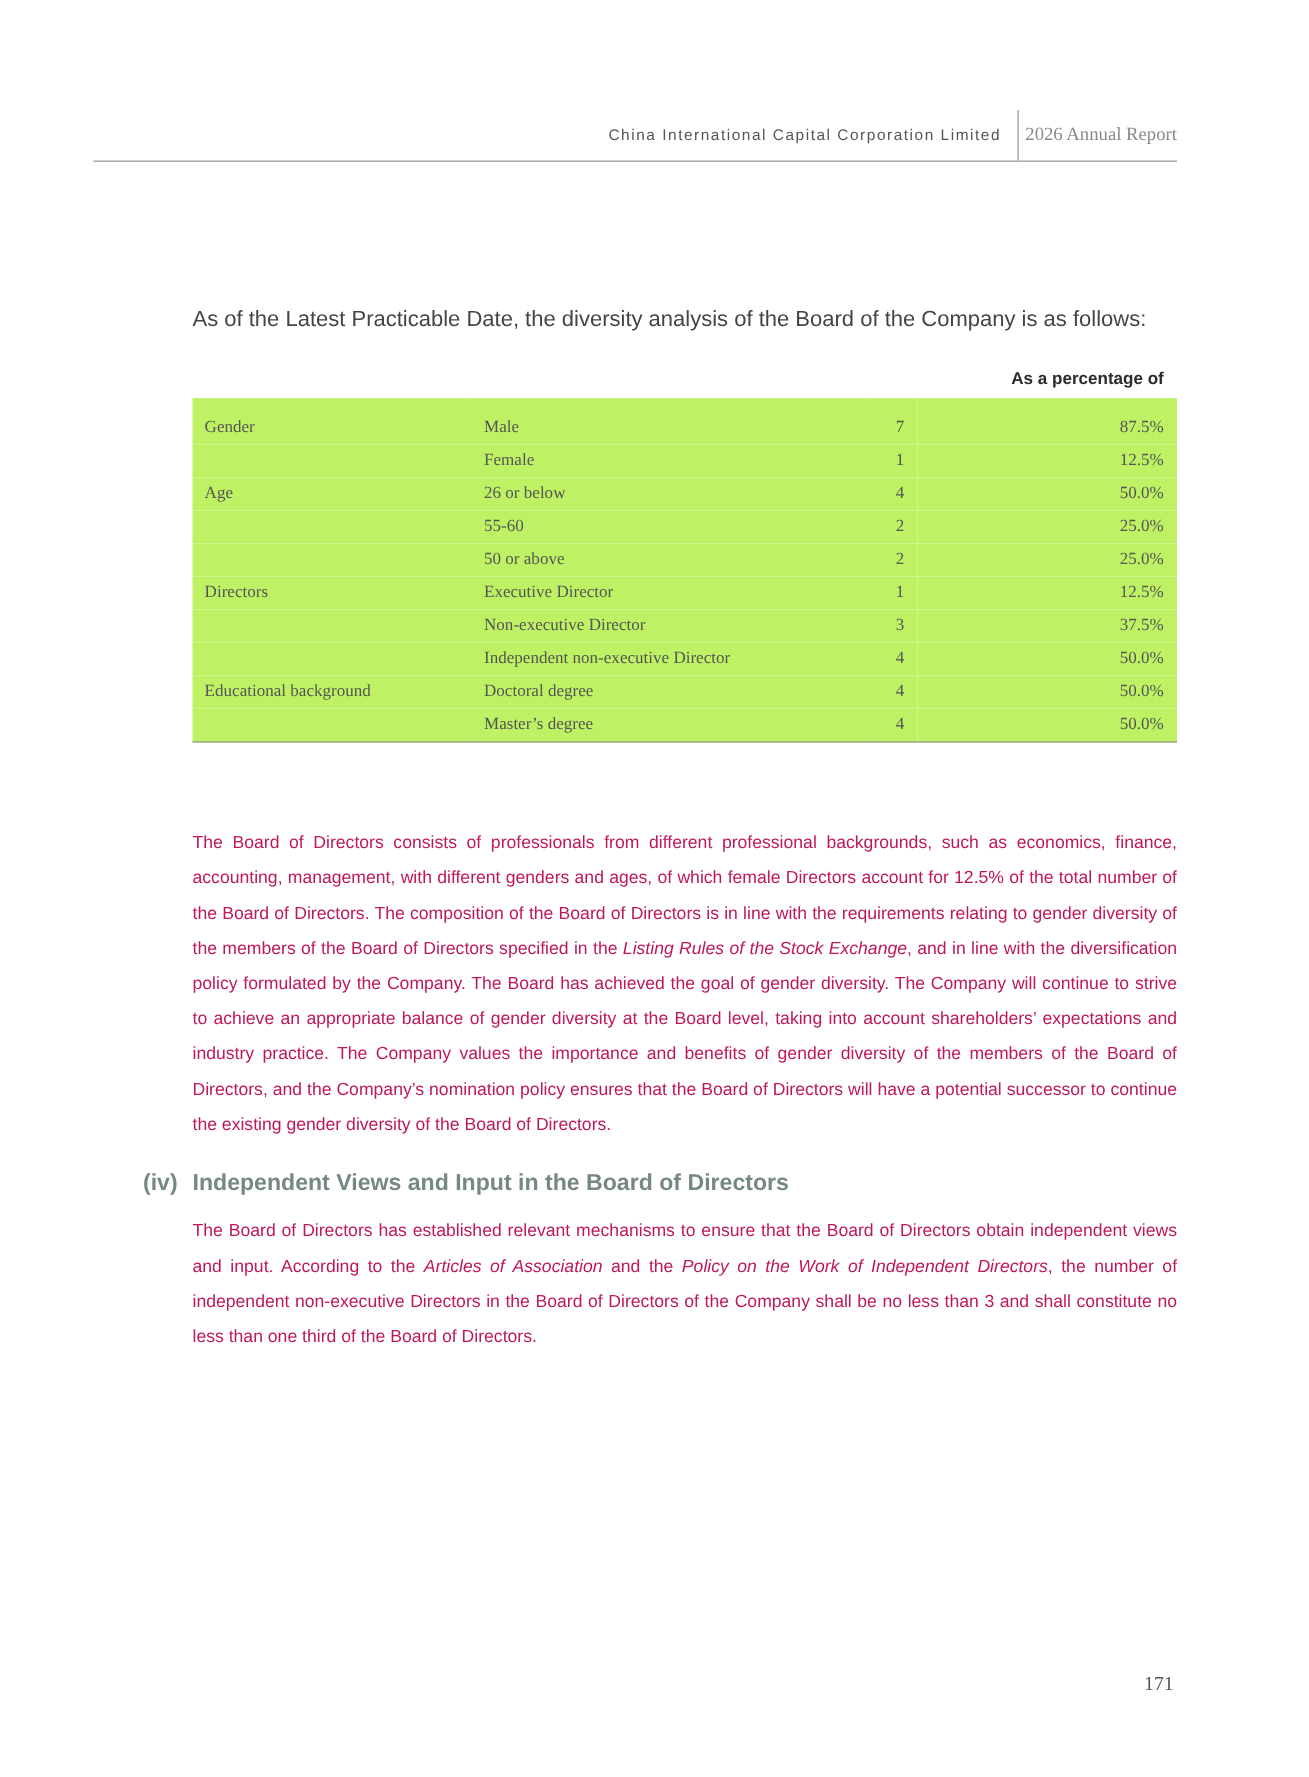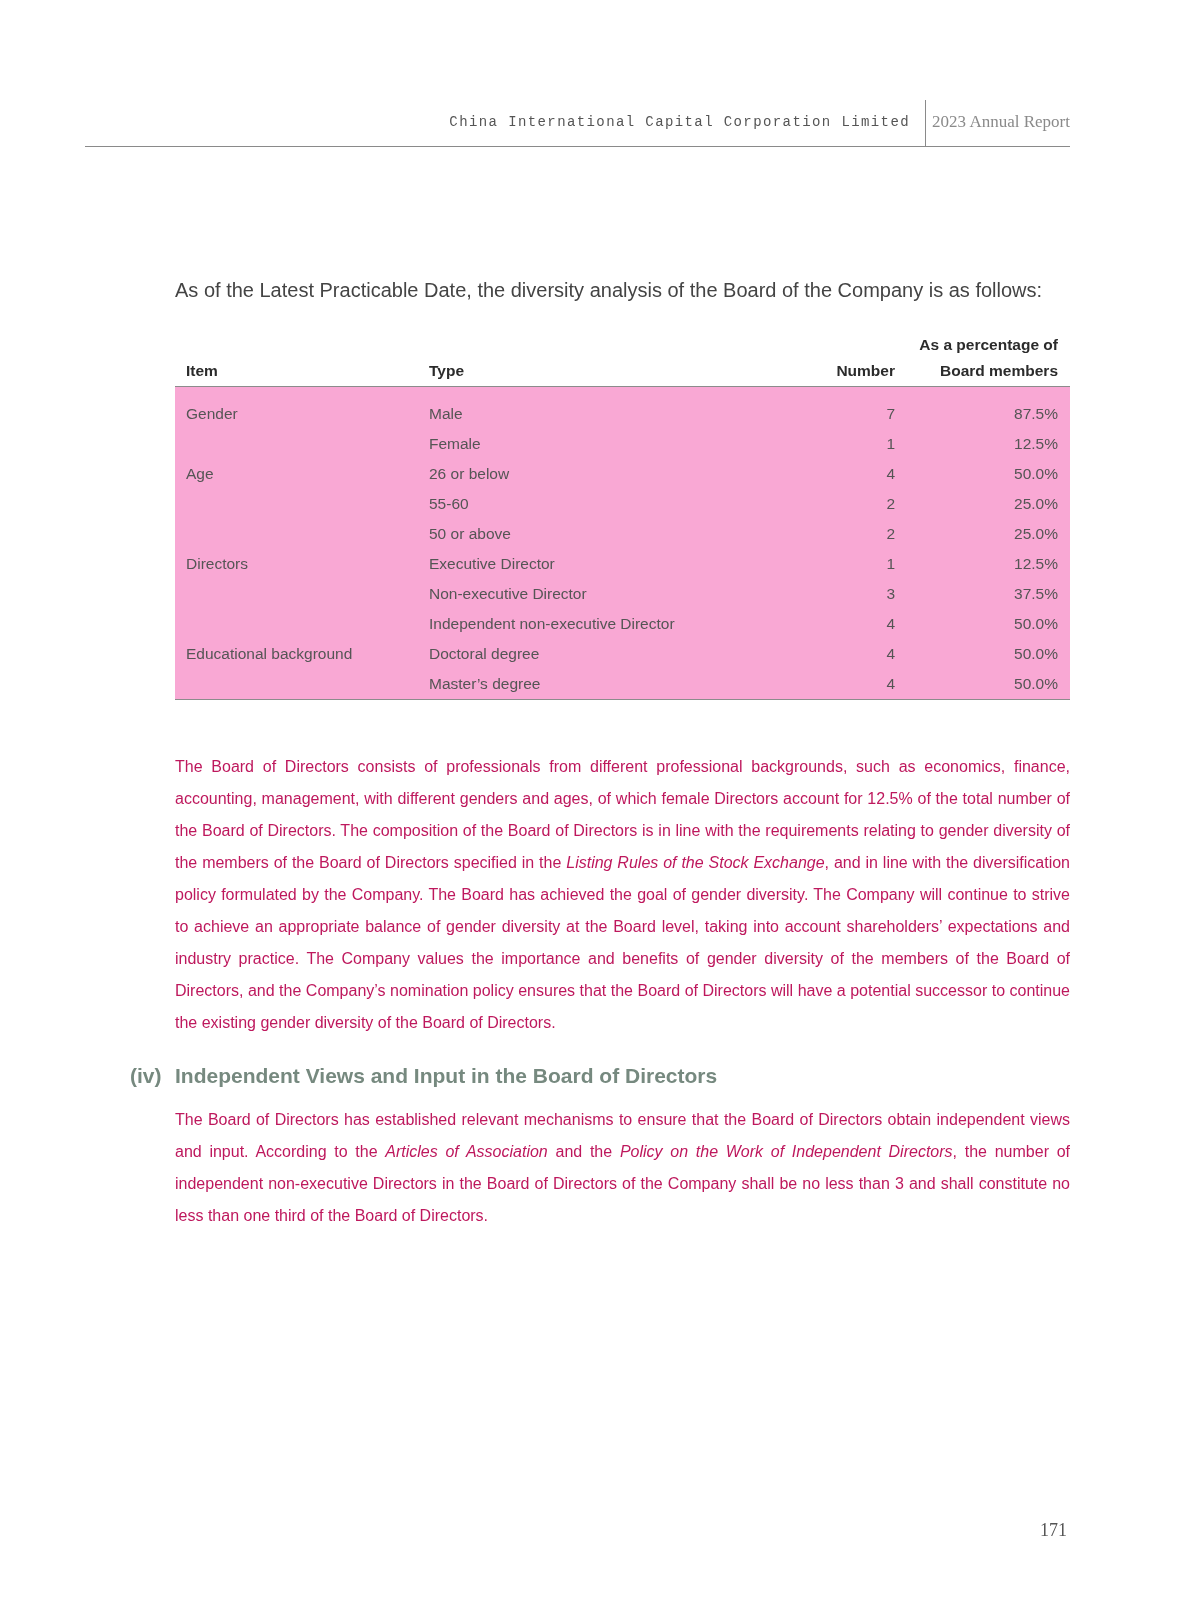--- a/index.html
+++ b/index.html
@@ -1,72 +1,66 @@
 <!DOCTYPE html>
 <html><head>
 <meta charset="utf-8">
 <style>
   html, body { margin: 0; padding: 0; background: #ffffff; }
   body { width: 1190px; height: 1615px; position: relative; overflow: hidden;
          font-family: "Liberation Sans", "DejaVu Sans", sans-serif; color: #3a3a3a; }
   .header { position: absolute; left: 85px; top: 100px; width: 985px; height: 46px;
             border-bottom: 1px solid #8a8a8a; }
   .header .company { position: absolute; right: 160px; top: 14px;
-            font-family: Liberation Mono, monospace; font-size: 14px;
+            font-family: Liberation Sans, sans-serif; font-size: 14px;
             letter-spacing: 1.4px; color: #555; }
   .header .sep { position: absolute; right: 144px; top: 0px; width: 1px; height: 46px; background: #8a8a8a; }
   .header .report { position: absolute; right: 0px; top: 12px;
             font-family: "Liberation Serif", "DejaVu Serif", serif; font-size: 17px;
             color: #8a8a8a; }
   .intro { position: absolute; left: 175px; top: 279px; font-size: 20px; color: #444; }
   table { position: absolute; left: 175px; top: 336px; width: 895px; border-collapse: collapse;
           font-size: 15.5px; }
   thead th { font-weight: bold; color: #2b2b2b; padding: 0 12px 6px 11px; vertical-align: bottom; }
   thead tr.top th { padding-bottom: 8px; }
   thead th.left { text-align: left; }
   thead th.right { text-align: right; }
   thead tr.bot th { border-bottom: 1px solid #8c8c8c; padding-bottom: 6px; }
-  tbody { background: #f9a8d4; }
+  tbody { background: #bef264; font-family: Liberation Serif, serif; }
   tbody td { padding: 0 12px 0 11px; height: 30px; color: #555; }
   tbody tr.first td { padding-top: 12px; height: 30px; }
   tbody tr.last td { border-bottom: 1px solid #8c8c8c; }
   td.num, td.pct { text-align: right; }
   .para { position: absolute; left: 175px; width: 895px; font-size: 16px; line-height: 32px;
           color: #be185d; text-align: justify; }
   .para i { font-style: italic; }
   .section-heading { position: absolute; left: 130px; top: 1064px; font-size: 21px; font-weight: bold;
           color: #76897f; }
   .section-heading .num { display: inline-block; width: 45px; }
   .page-number { position: absolute; left: 1040px; top: 1520px;
           font-family: "Liberation Serif", "DejaVu Serif", serif; font-size: 18px; color: #555; }
 </style>
 </head>
 <body>
 
 <div class="header">
   <span class="company">China International Capital Corporation Limited</span>
   <span class="sep"></span>
-  <span class="report">2023 Annual Report</span>
+  <span class="report">2026 Annual Report</span>
 </div>
 
 <div class="intro">As of the Latest Practicable Date, the diversity analysis of the Board of the Company is as follows:</div>
 
 <table>
   <thead>
     <tr class="top">
       <th></th>
         <th></th>
         <th></th>
       <th class="right">As a percentage of</th>
-    </tr>
-    <tr class="bot">
-      <th class="left" style="width:220px">Item</th>
-      <th class="left">Type</th>
-      <th class="right">Number</th>
-      <th class="right" style="width:140px">Board members</th>
     </tr>
   </thead>
   <tbody id="tbody">
       <tr class="first">
         <td>Gender</td>
         <td>Male</td>
         <td class="num">7</td>
         <td class="pct">87.5%</td>
       </tr>
       <tr>

